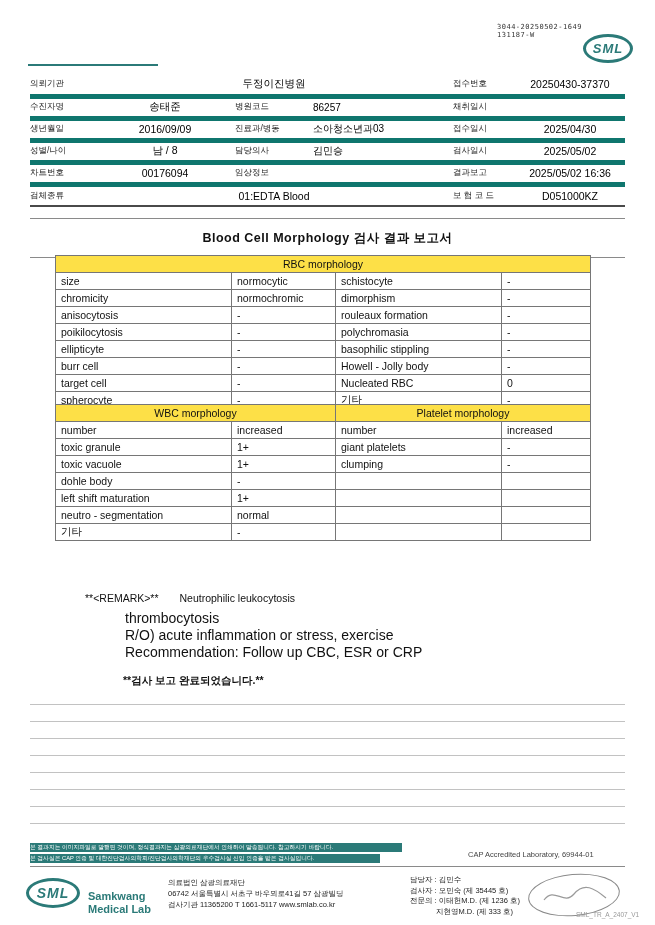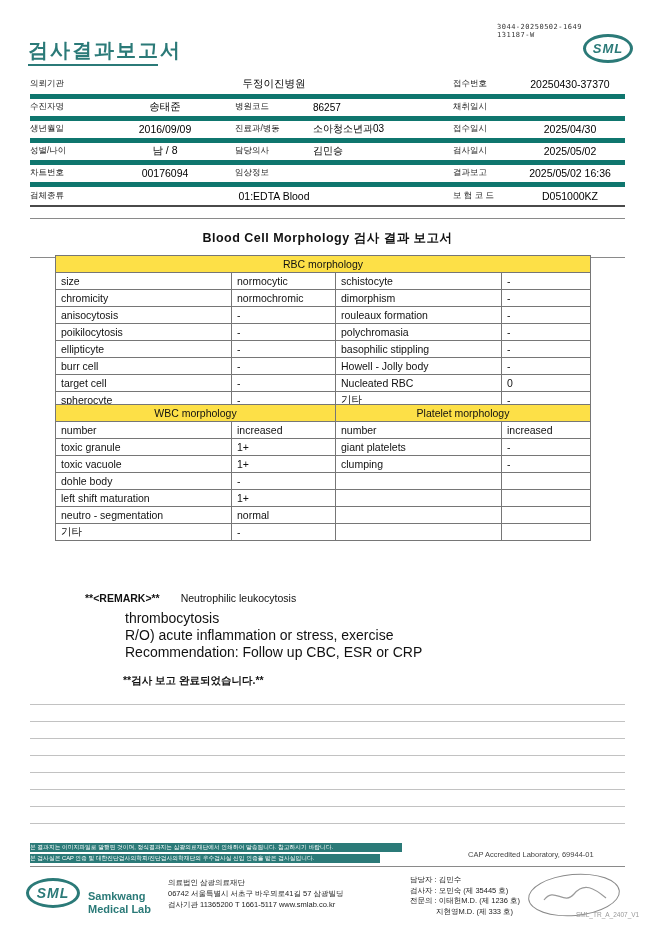--- a/index.html
+++ b/index.html
@@ -27,21 +27,21 @@
 
   
   .morph-table { position:absolute; border-collapse:collapse; table-layout:fixed; font-size:10.5px; color:#111; }
   .morph-table th, .morph-table td { border:1px solid #767676; height:17px; padding:0 5px; font-weight:normal; text-align:left; overflow:hidden; white-space:nowrap; }
   .morph-table th { background:#fde047; text-align:center;margin-top:27px; }
   .rbc { left:55px; top:255px; }
   .wbc { left:55px; top:404px; }
 
   
   .remark-first { position:absolute; left:85px; top:592px; font-size:10.5px; }
-  .remark-label { font-weight:bold; margin-right:18px;margin-top:13px; }
+  .remark-label { font-weight:normal; margin-right:18px;margin-top:13px; }
   .remark-cont { position:absolute; left:125px; font-size:14px; }
   .remark-complete { position:absolute; left:123px; top:674px; font-size:10.5px; font-weight:bold; }
 
   
   .ruled { position:absolute; left:30px; top:688px; width:595px; height:140px;
            background:repeating-linear-gradient(to bottom, transparent 0, transparent 16px, #c2c2c2 16px, #c2c2c2 17px); }
 
   
   .fbar { position:absolute; left:30px; height:9px; background:#2b7a78; color:#fff; overflow:hidden; display:flex; align-items:center; }
   .fbar span { font-size:8px; white-space:nowrap; transform:scale(.72); transform-origin:left center; line-height:9px; }
@@ -67,21 +67,20 @@
 
   <div class="doc-code">
     <div>3044-20250502-1649</div>
     <div>131187-W</div>
   </div>
 
   <div class="logo-top">
     <span>SML</span>
   </div>
 
-  <div class="title">검사결과보고서</div>
   <div class="title-underline"></div>
 
   <table class="info-table">
     <colgroup>
         <col style="width:65px">
         <col style="width:140px">
         <col style="width:78px">
         <col style="width:140px">
         <col style="width:62px">
         <col style="width:110px">

